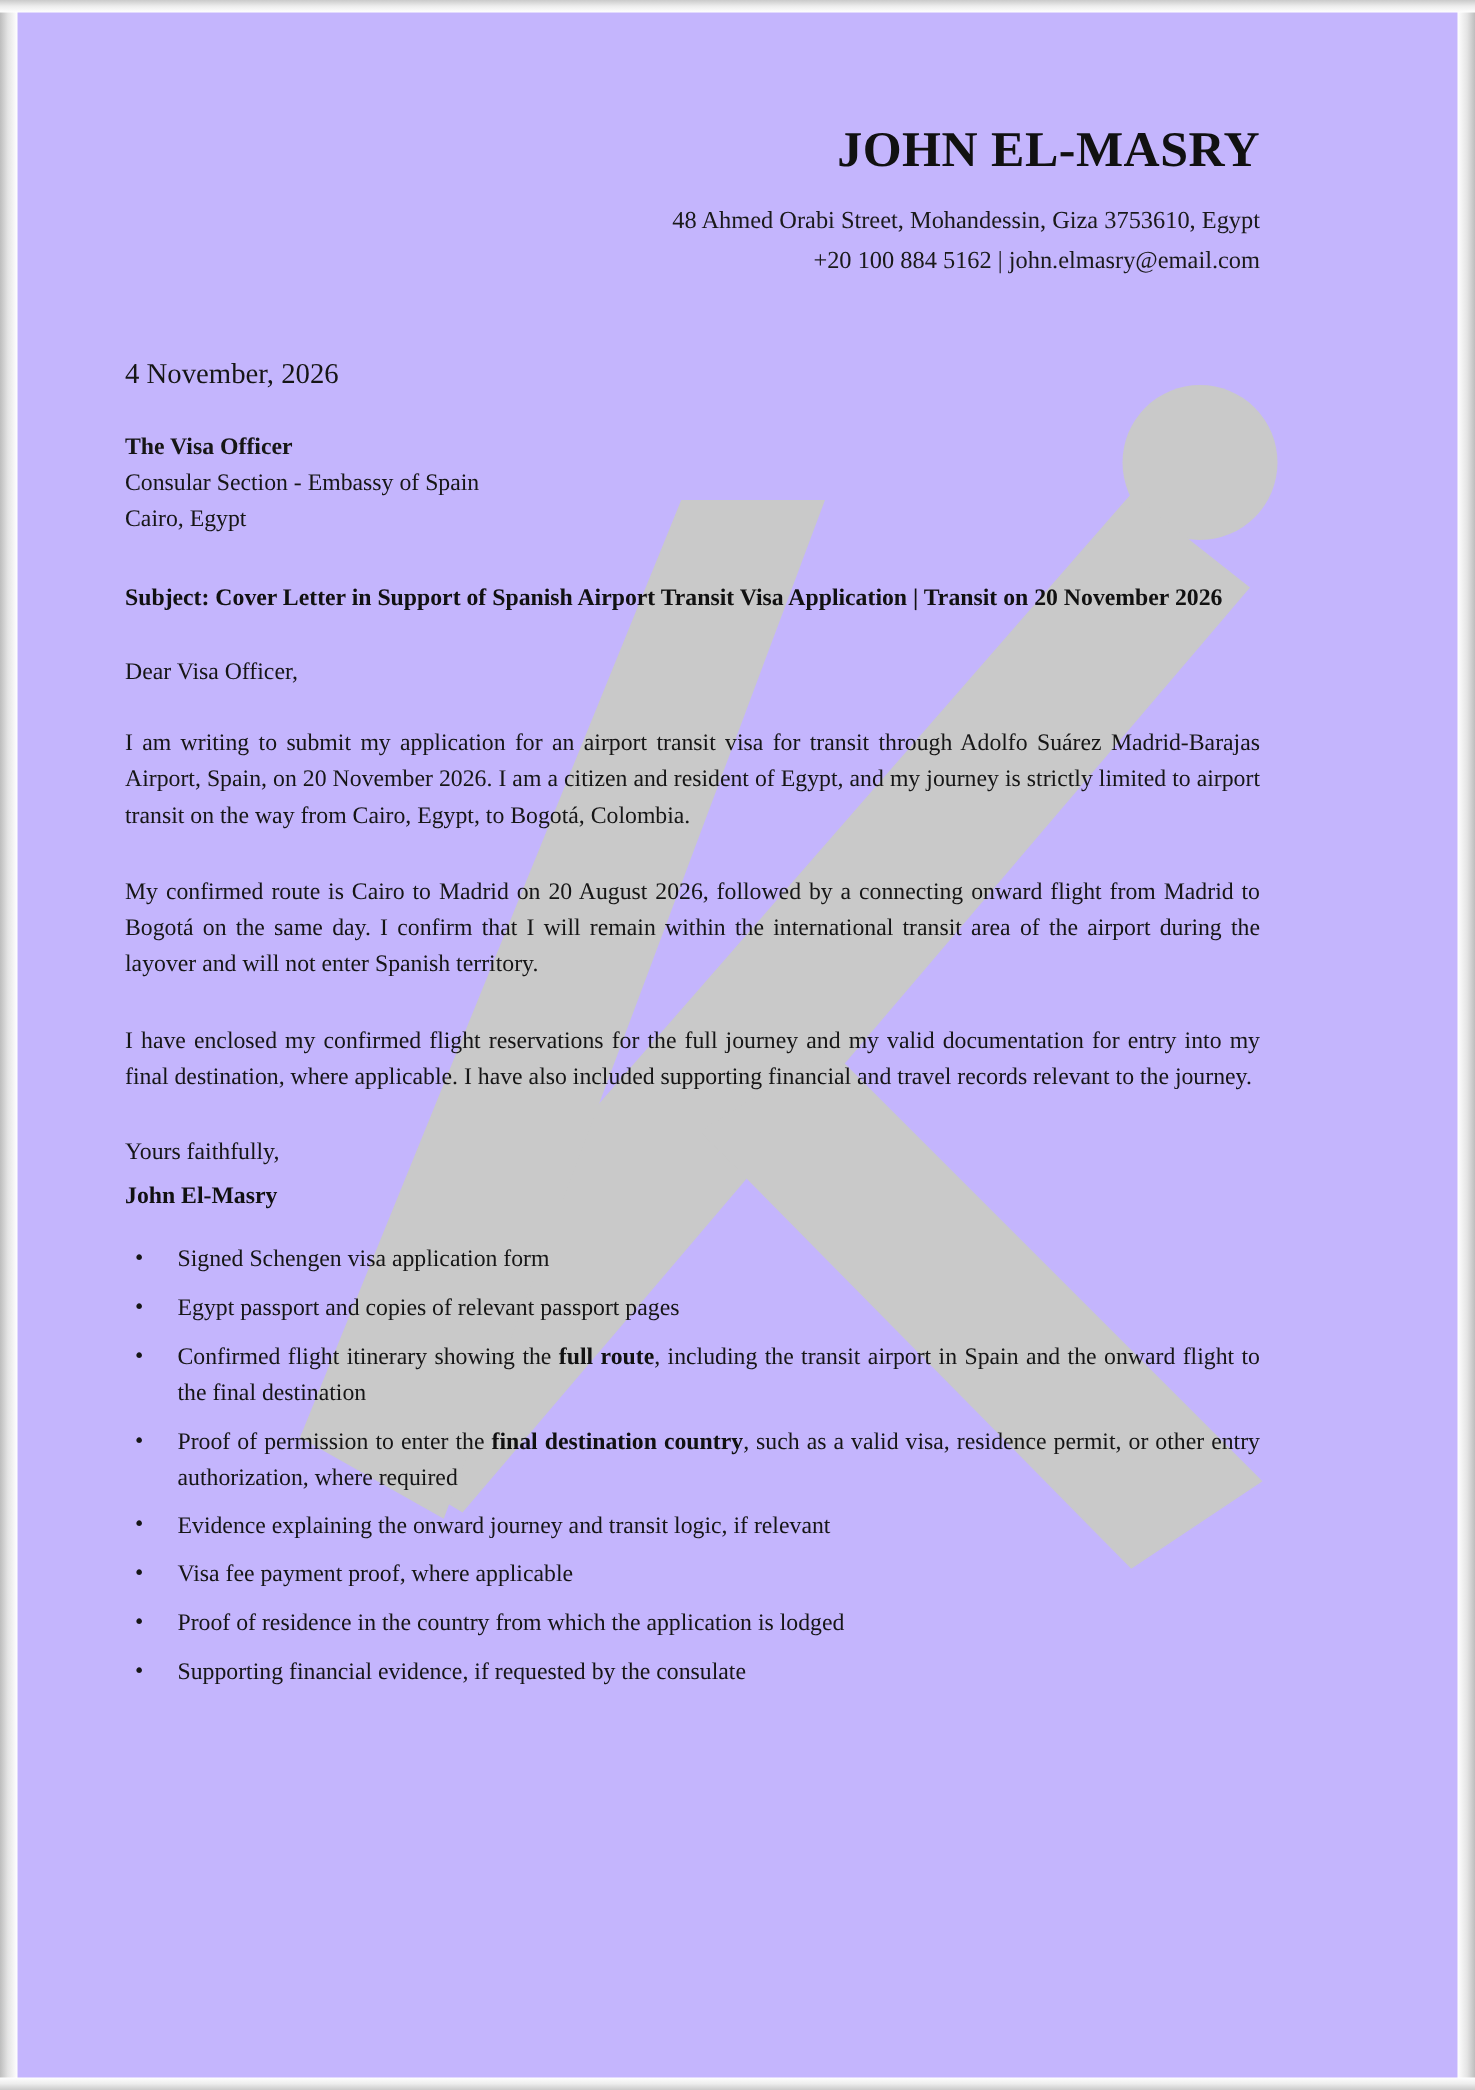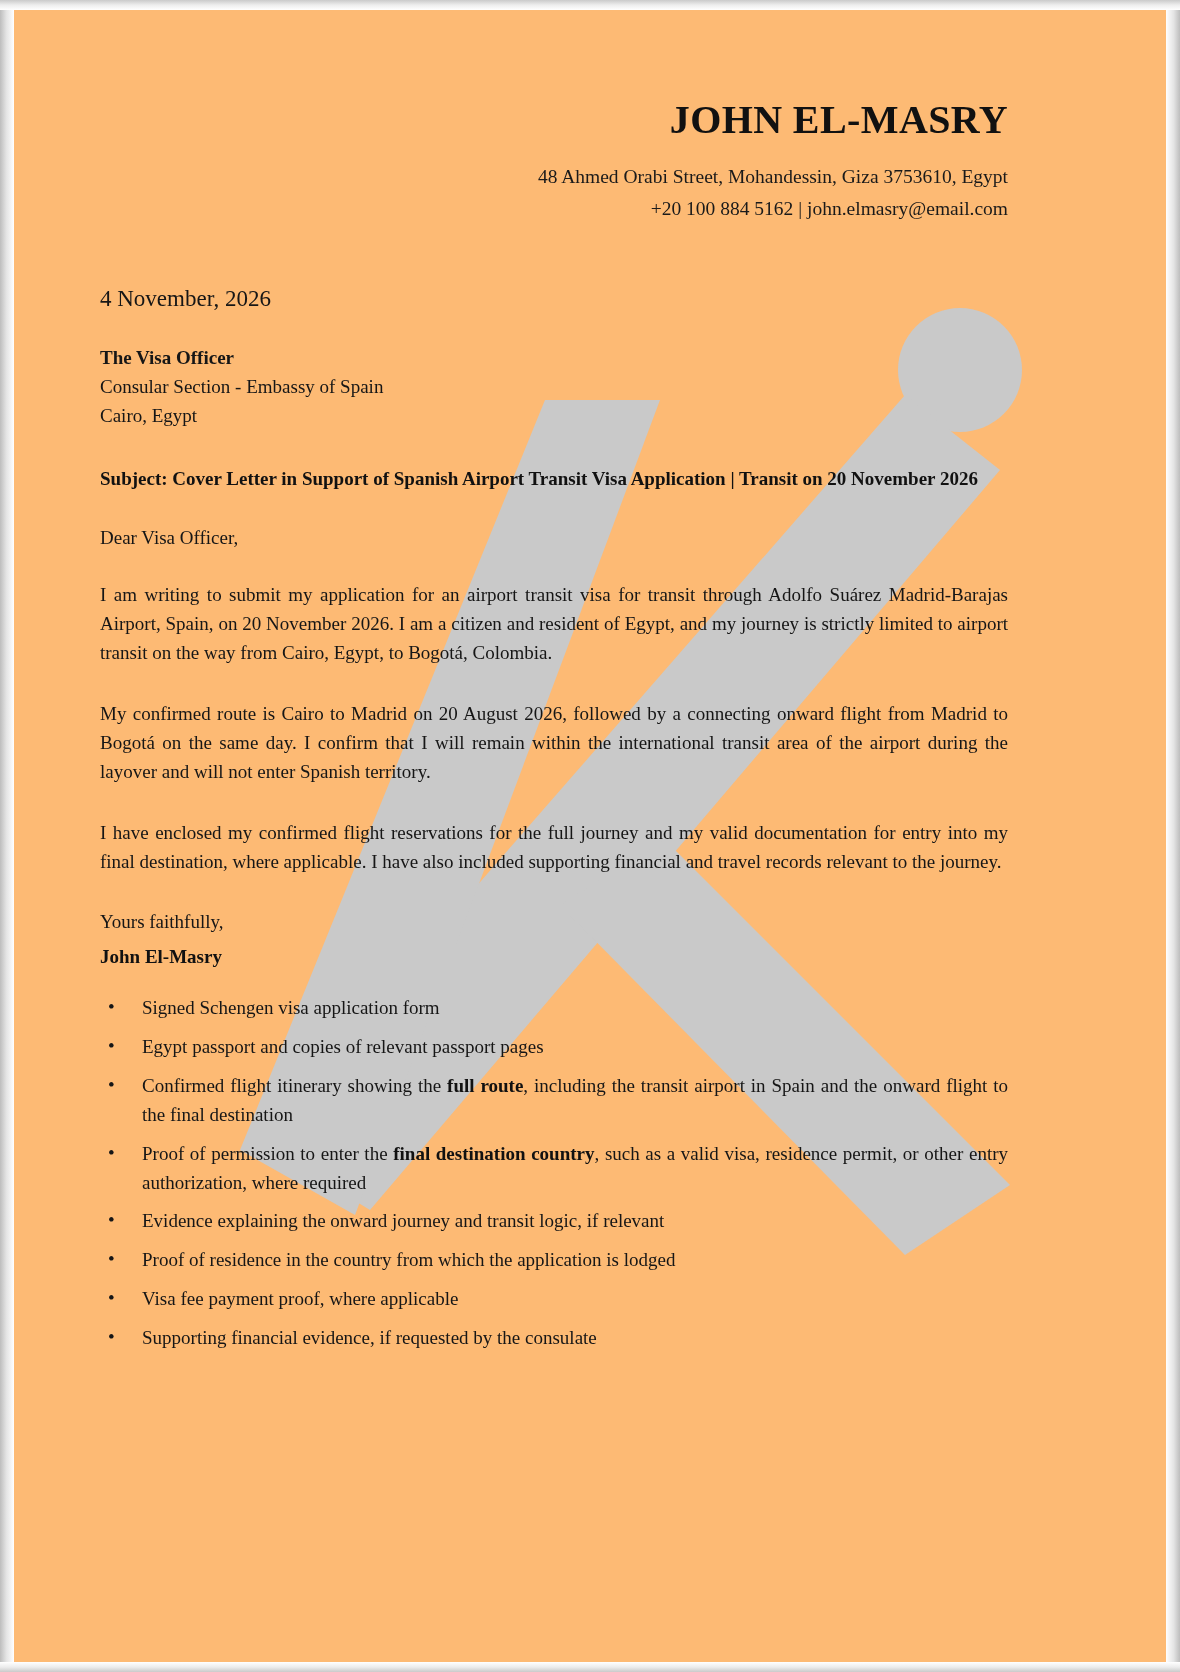--- a/index.html
+++ b/index.html
@@ -10,21 +10,21 @@
   body {
     width: 1180px;
     height: 1672px;
     font-family: "Liberation Serif", "DejaVu Serif", serif;
     -webkit-font-smoothing: antialiased;
   }
   .page {
     position: relative;
     width: 1180px;
     height: 1672px;
-    background: #fdba74;
+    background: #c4b5fd;
     box-sizing: border-box;
     overflow: hidden;
   }
   
   .edge-left {
     position: absolute;
     left: 0; top: 0; bottom: 0;
     width: 14px;
     background: linear-gradient(to right, #bdbdbd 0%, #e4e4e4 45%, #ffffff 100%);
     z-index: 5;
@@ -224,22 +224,22 @@
 
       <div class="closing">Yours faithfully,</div>
       <div class="signature-name">John El-Masry</div>
 
       <ul class="doc-list" id="doc-list">
           <li>Signed Schengen visa application form</li>
           <li>Egypt passport and copies of relevant passport pages</li>
           <li>Confirmed flight itinerary showing the <b>full route</b>, including the transit airport in Spain and the onward flight to the final destination</li>
           <li>Proof of permission to enter the <b>final destination country</b>, such as a valid visa, residence permit, or other entry authorization, where required</li>
           <li>Evidence explaining the onward journey and transit logic, if relevant</li>
+          <li>Visa fee payment proof, where applicable</li>
           <li>Proof of residence in the country from which the application is lodged</li>
-          <li>Visa fee payment proof, where applicable</li>
           <li>Supporting financial evidence, if requested by the consulate</li>
         </ul>
 
     </div>
   </div>
 
   <div class="edge-left"></div>
   <div class="edge-right"></div>
   <div class="edge-top"></div>
   <div class="edge-bottom"></div>

